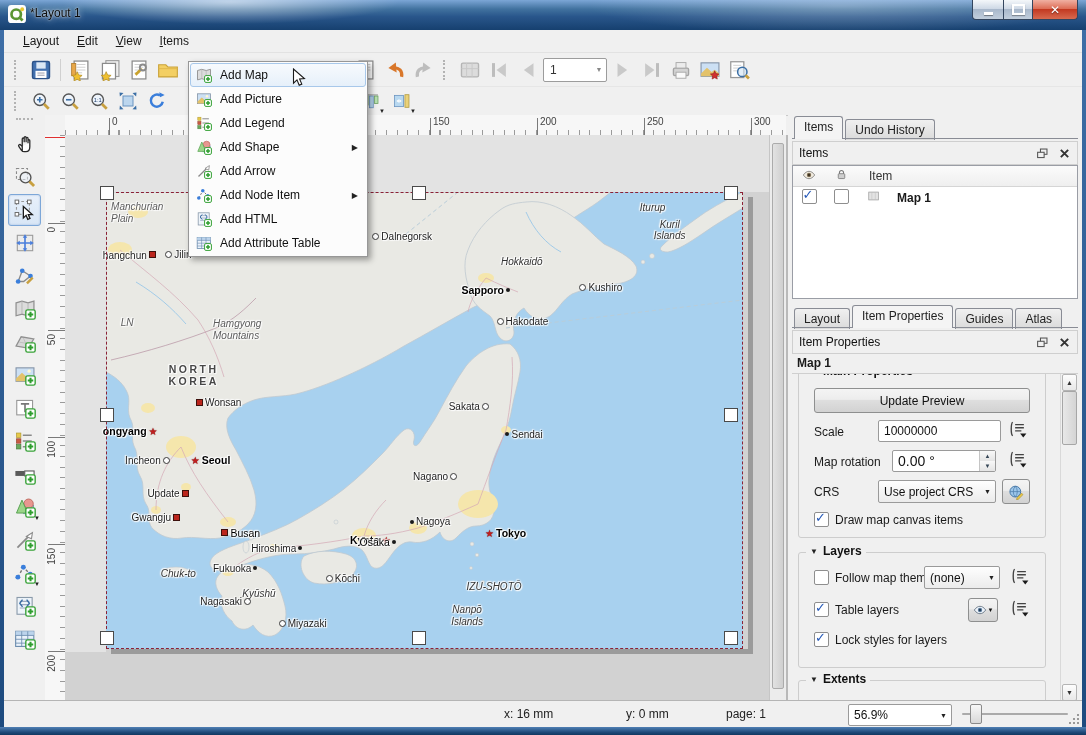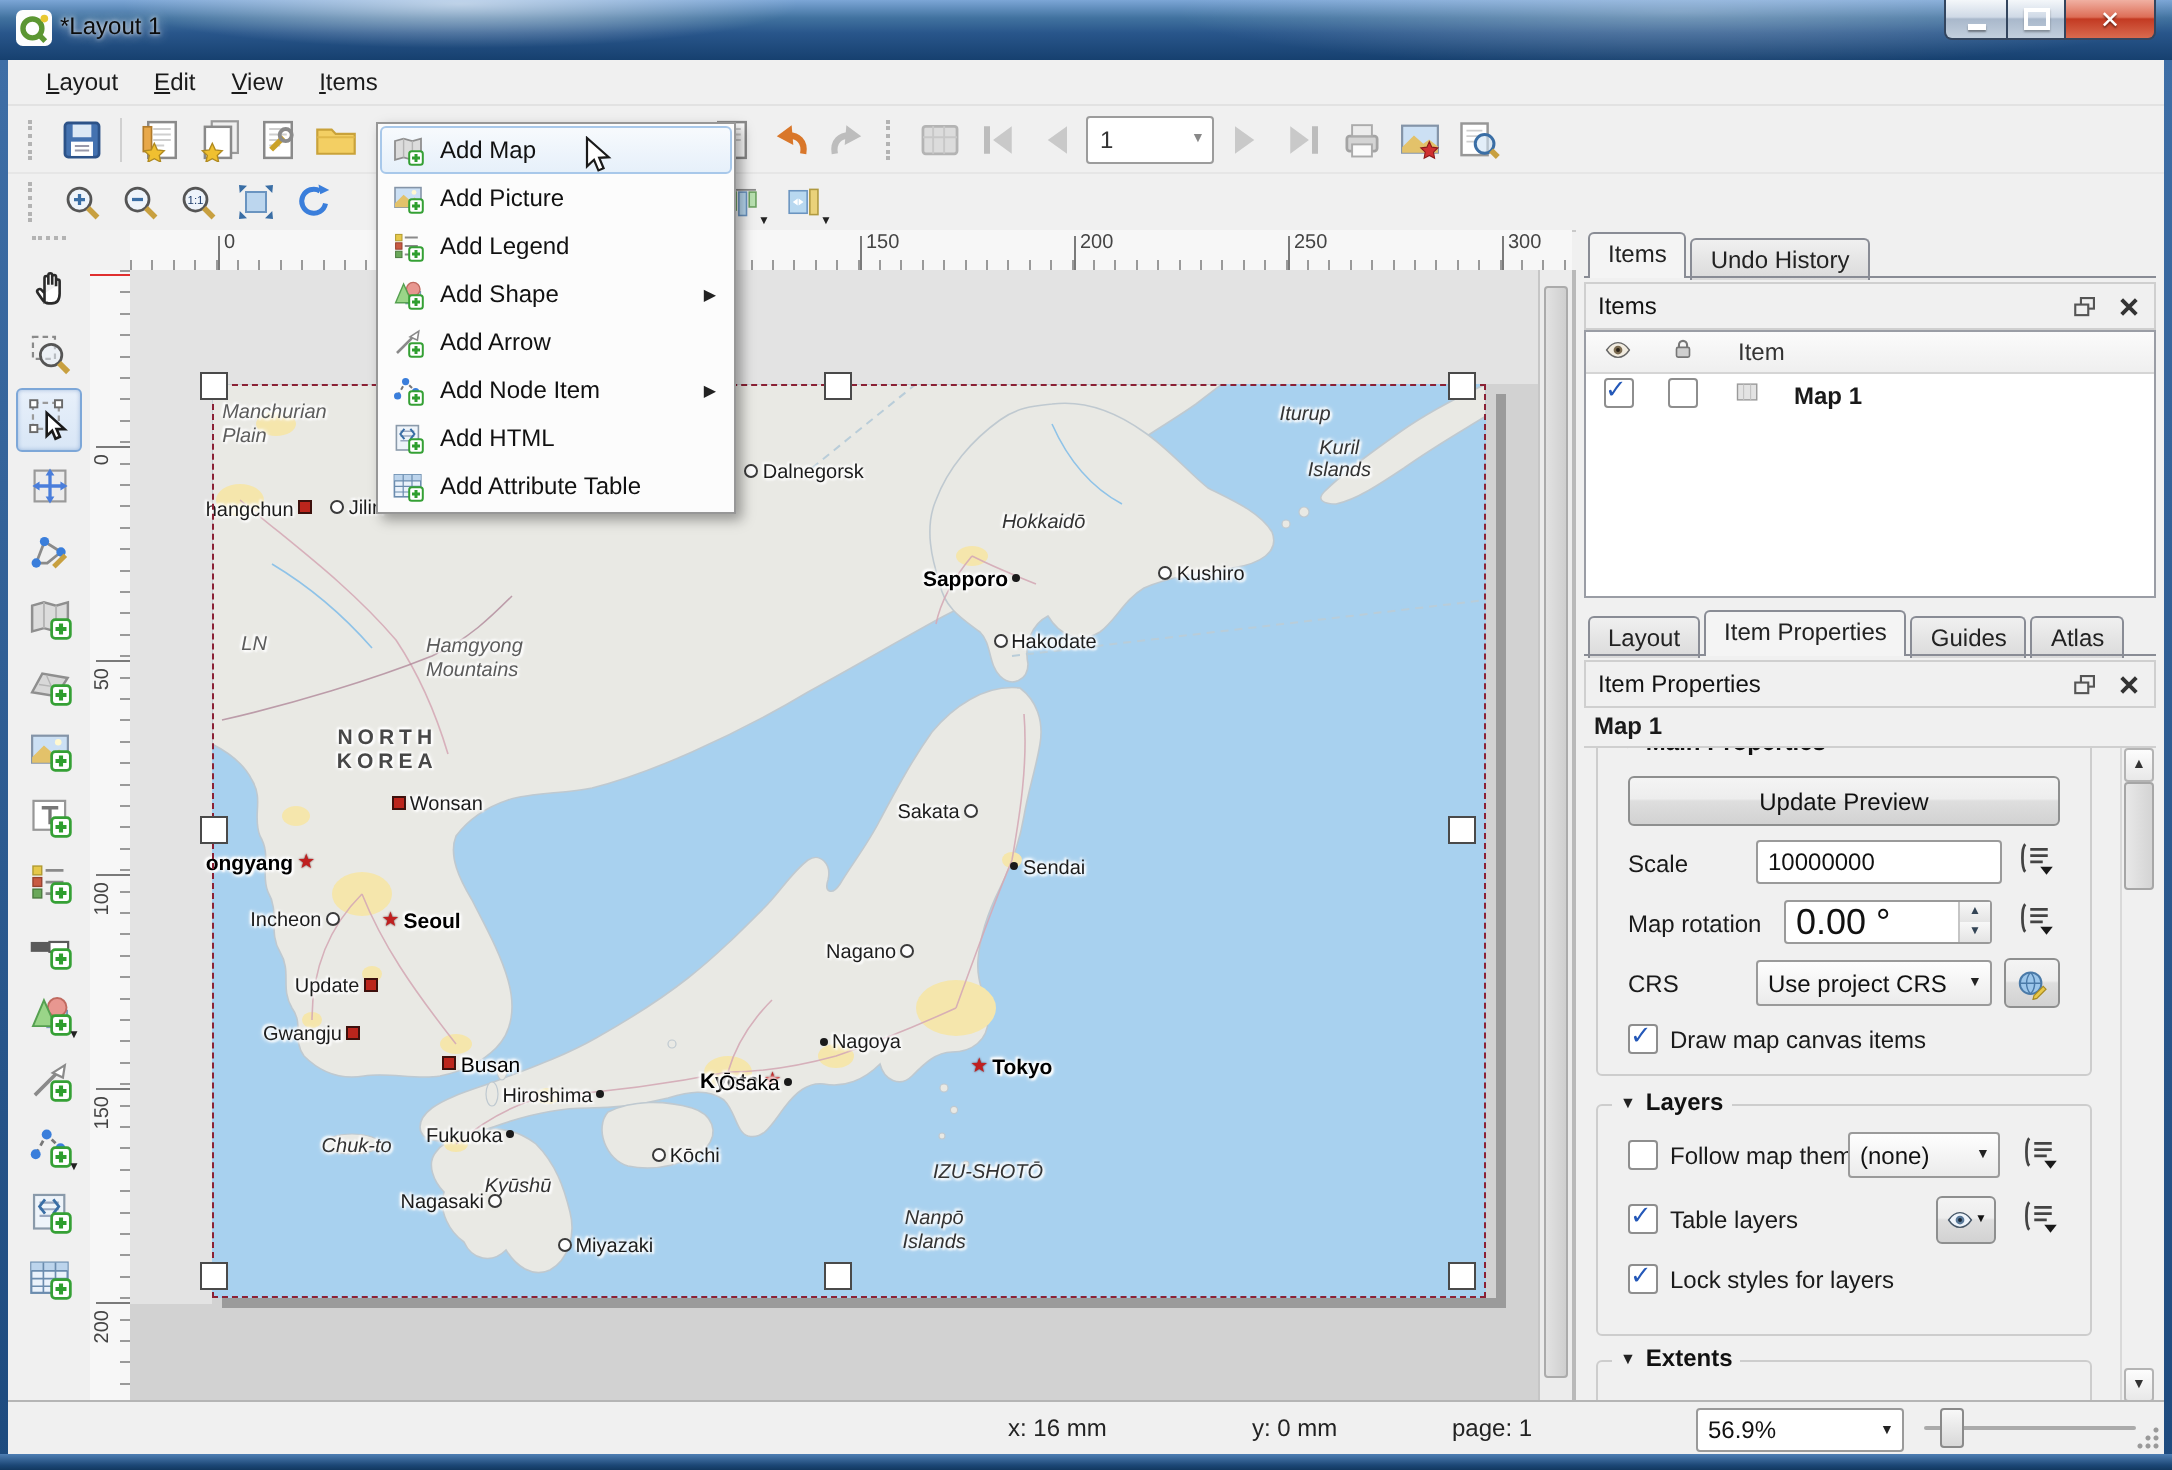--- a/index.html
+++ b/index.html
@@ -116,21 +116,21 @@
   .groupbox{position:absolute;border:1px solid #cdcdcd;border-radius:3px;}
   .gtitle{position:absolute;font-weight:bold;font-size:12px;color:#111;background:#f0f0f0;padding:0 4px;display:flex;align-items:center;gap:5px;}
   .gtitle .tri{font-size:8px;color:#222;}
   .btn{background:linear-gradient(#f4f4f4 0,#ededed 45%,#dedede 50%,#d2d2d2 100%);border:1px solid #8e8f8f;border-radius:3px;font-size:12px;color:#111;display:flex;align-items:center;justify-content:center;}
   .field{background:#fff;border:1px solid #9a9a9a;border-radius:2px;font-size:12px;color:#111;display:flex;align-items:center;padding-left:5px;}
   input.field{padding:0 0 0 5px;outline:none;}
   .combo{background:linear-gradient(#fefefe,#ebebeb);border:1px solid #9a9a9a;border-radius:2px;font-size:12px;display:flex;align-items:center;}
   .combo .cval{flex:1;padding-left:5px;color:#111;}
   .combo .carr{width:15px;text-align:center;font-size:7px;color:#222;}
   .spin{background:#fff;border:1px solid #9a9a9a;border-radius:2px;display:flex;}
-  .spin .sval{flex:1;padding-left:5px;font-size:18px;display:flex;align-items:center;color:#111;}
+  .spin .sval{flex:1;padding-left:5px;font-size:14px;display:flex;align-items:center;color:#111;}
   .spin .sbtns{width:15px;border-left:1px solid #c5c5c5;display:flex;flex-direction:column;}
   .spin .sbtns div{flex:1;background:linear-gradient(#f8f8f8,#e4e4e4);font-size:6px;color:#345;display:flex;align-items:center;justify-content:center;}
   .flabel{position:absolute;font-size:12px;color:#1a1a1a;}
   .cbrow{position:absolute;display:flex;align-items:center;gap:6px;font-size:12px;color:#1a1a1a;}
   .pscroll{position:absolute;width:17px;background:#f0f0f0;border-left:1px solid #d9d9d9;}
   .pscroll .sarr{position:absolute;left:1px;right:1px;height:15px;background:linear-gradient(#fdfdfd,#e8e8e8);border:1px solid #b4b4b4;border-radius:2px;font-size:7px;color:#333;display:flex;align-items:center;justify-content:center;}
   .pscroll .sthumb{position:absolute;left:1px;right:1px;background:linear-gradient(to right,#e8e8e8,#d4d4d4);border:1px solid #a6a6a6;border-radius:2px;}
   
   .statusbar{position:absolute;left:0;right:0;bottom:0;height:26px;background:#f0f0f0;border-top:1px solid #b5b5b5;font-size:12px;color:#222;}
   .sslider{position:absolute;top:12px;height:2px;background:#aaa;border-radius:1px;}

